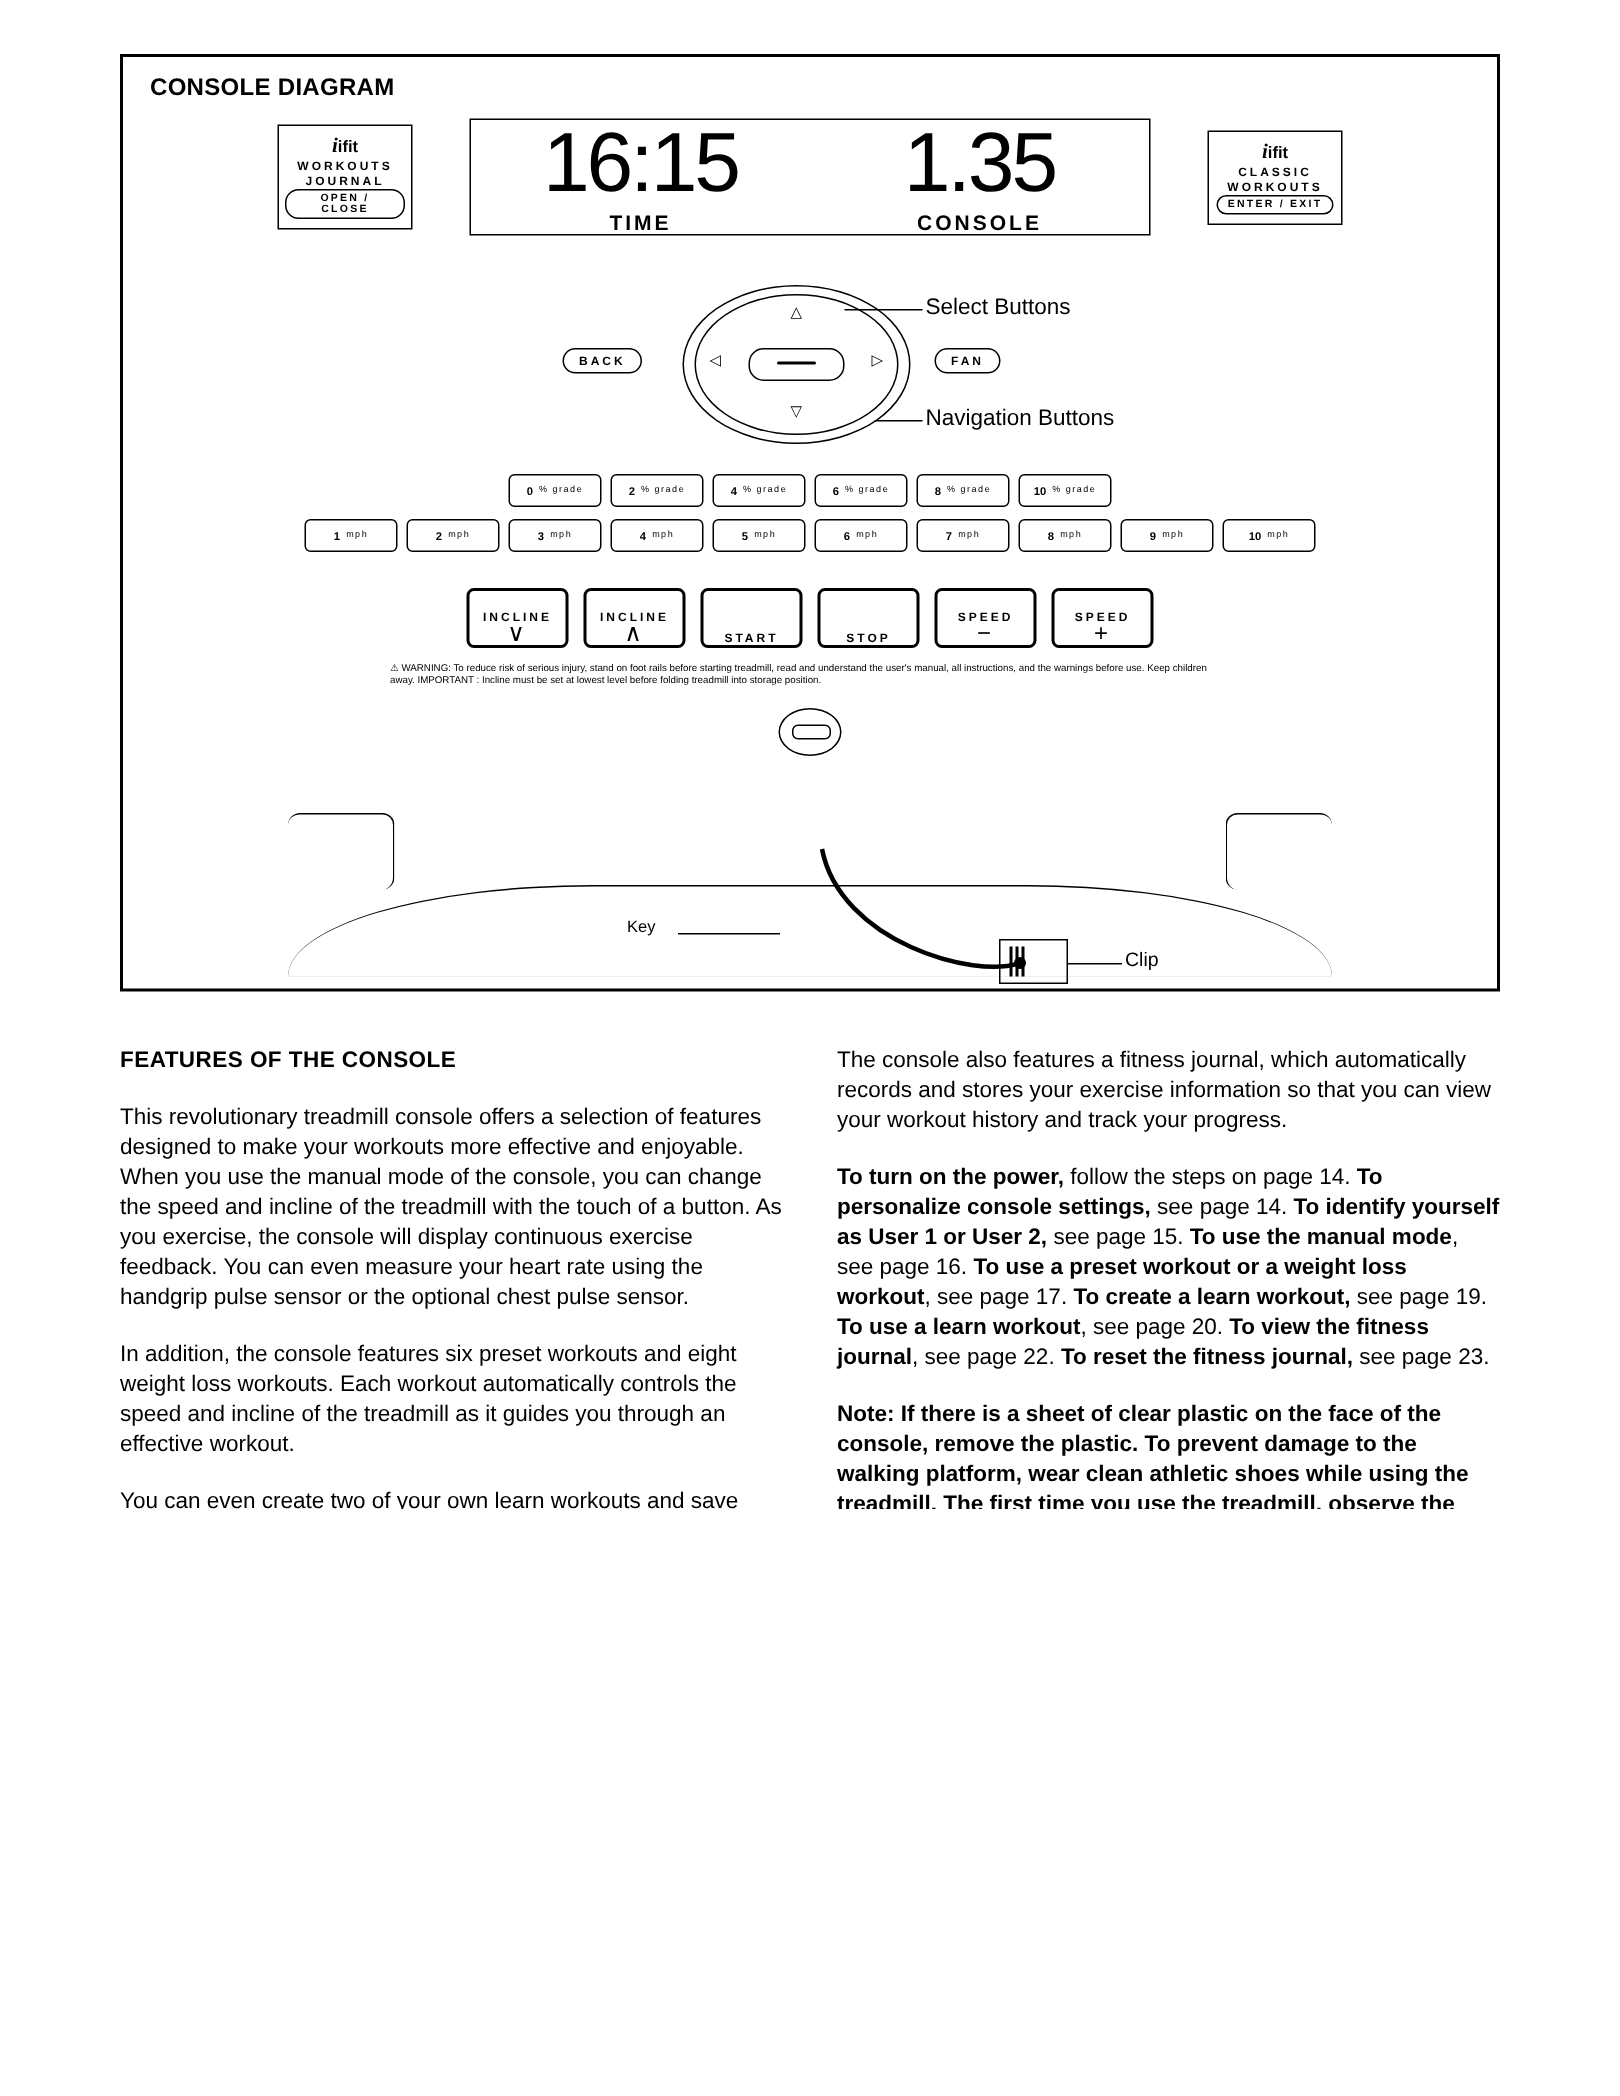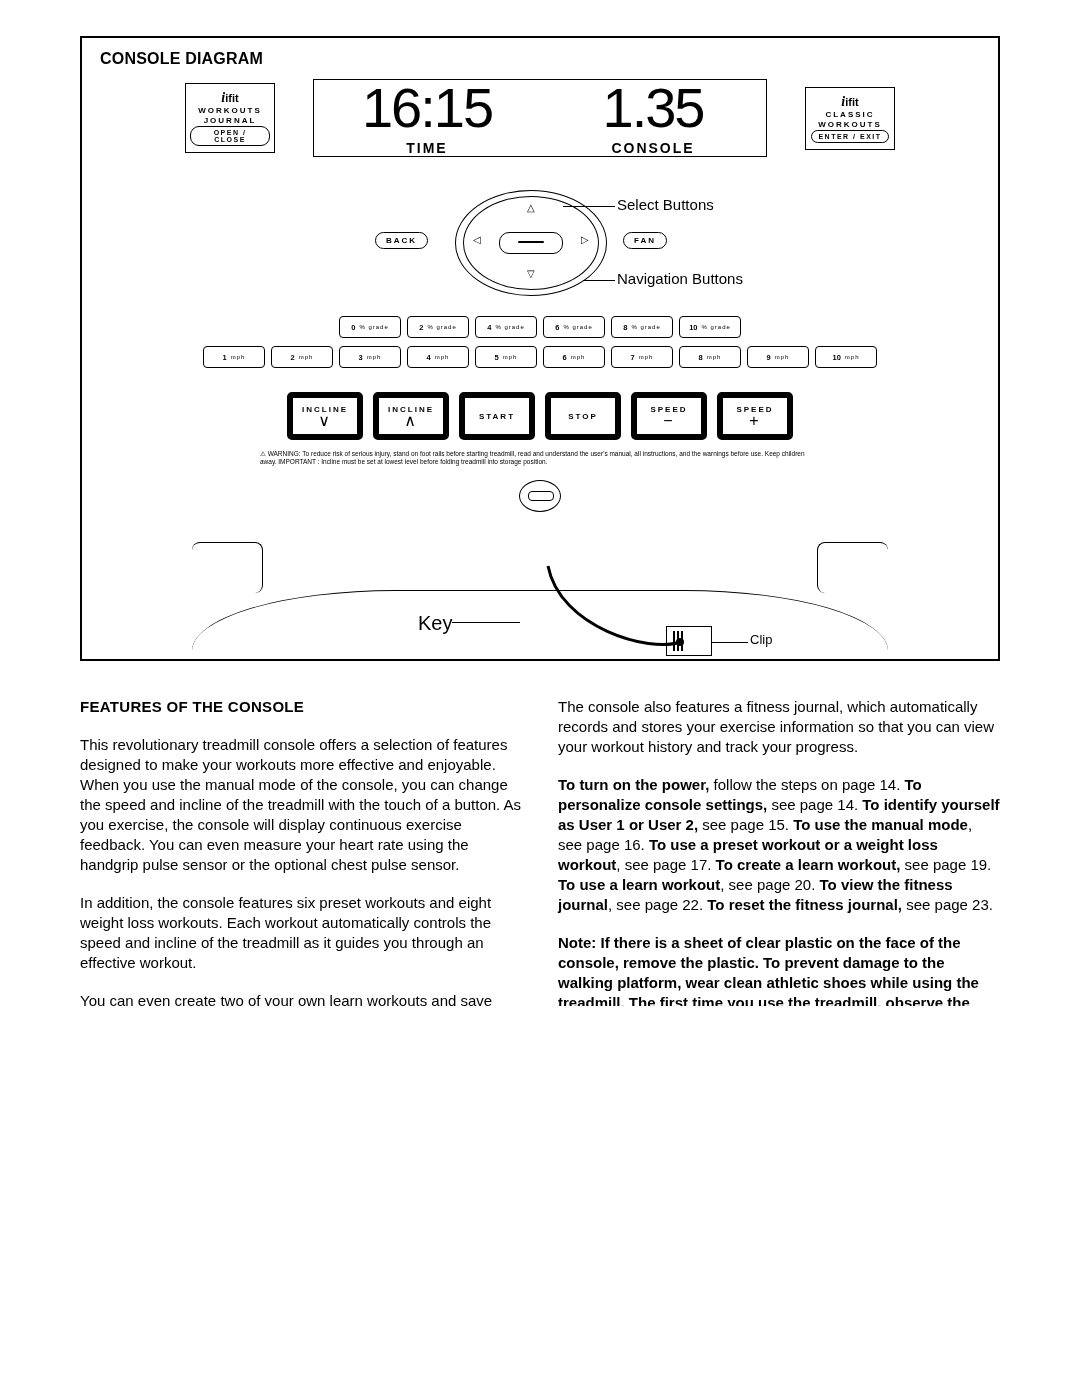--- a/index.html
+++ b/index.html
@@ -37,26 +37,26 @@
 .ann-line{position:absolute;background:#000;height:1px}
 
 .rowbtns{display:flex;gap:6px;margin-top:18px;justify-content:center}
 .rowbtns.grade{margin-left:52px;margin-right:52px}
 .kbtn{border:1px solid #000;width:60px;height:20px;font-size:7.5px;display:flex;align-items:center;justify-content:center;border-radius:4px}
 .kbtn .unit{font-size:6px;margin-left:4px;letter-spacing:1px}
 .rowbtns.speed{margin-top:8px}
 
 .lower{width:560px;margin:24px auto 0;position:relative}
 .lower-row{display:flex;gap:10px;justify-content:center}
-.lbtn{border:6px solid #000000;width:64px;height:36px;border-radius:5px;display:flex;flex-direction:column;align-items:center;justify-content:center;font-size:8px;letter-spacing:2px;font-weight:bold}
+.lbtn{border:2px solid #000000;width:64px;height:36px;border-radius:5px;display:flex;flex-direction:column;align-items:center;justify-content:flex-end;font-size:8px;letter-spacing:2px;font-weight:bold}
 .lbtn .sym{font-size:16px;font-weight:normal;line-height:14px}
 .warn{font-size:6.5px;margin-top:10px;line-height:8px}
 .keyport{width:40px;height:30px;border:1.5px solid #000;border-radius:50%;margin:14px auto 0;position:relative}
 .keyport::after{content:"";position:absolute;left:8px;top:10px;width:24px;height:8px;border:1px solid #000;border-radius:4px}
-.key-lab{position:absolute;left:336px;top:574px;font-size:20px}
+.key-lab{position:absolute;left:336px;top:574px;font-size:11px}
 .clipbox{position:absolute;left:584px;top:588px;width:44px;height:28px;border:1.5px solid #000}
 .clipbox::before{content:"";position:absolute;left:6px;top:4px;width:2px;height:20px;background:#000;box-shadow:4px 0 #000,8px 0 #000}
 .clip-lab{position:absolute;left:668px;top:594px;font-size:13px}
 
 .wire{position:absolute;left:448px;top:520px;width:200px;height:110px;pointer-events:none}
 
 .tab{position:absolute;width:70px;height:50px;border:1.5px solid #000;border-radius:8px}
 .tab.tl{left:110px;top:504px;border-left:none;border-bottom:none}
 .tab.tr{right:110px;top:504px;border-right:none;border-bottom:none}
 .basecurve{position:absolute;left:110px;right:110px;top:552px;height:60px;border-top:1.5px solid #000;border-radius:400px 400px 0 0/120px 120px 0 0}

